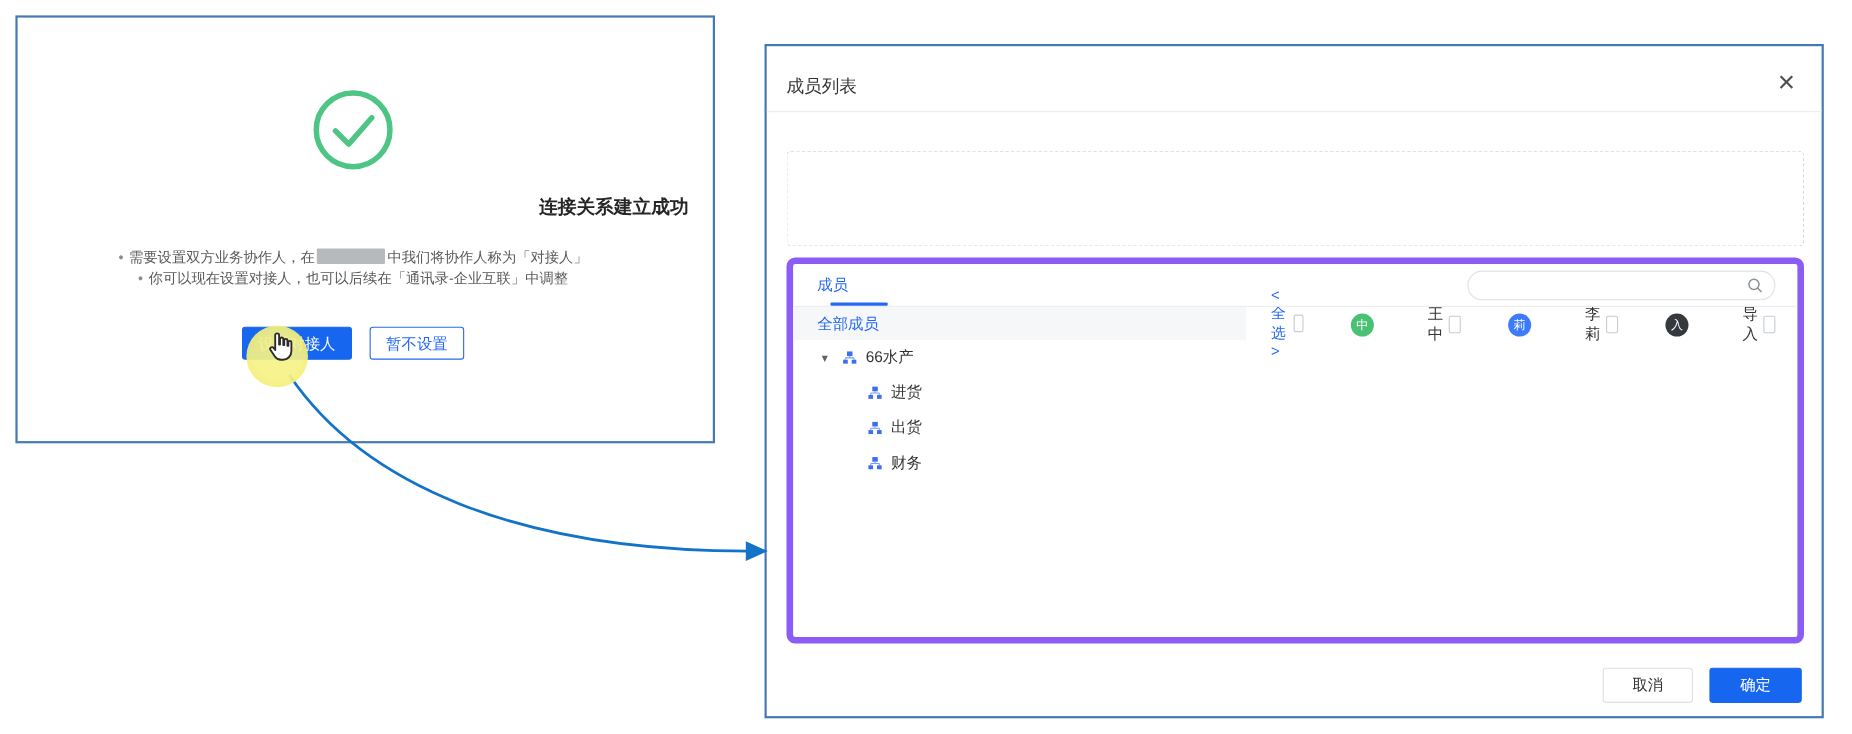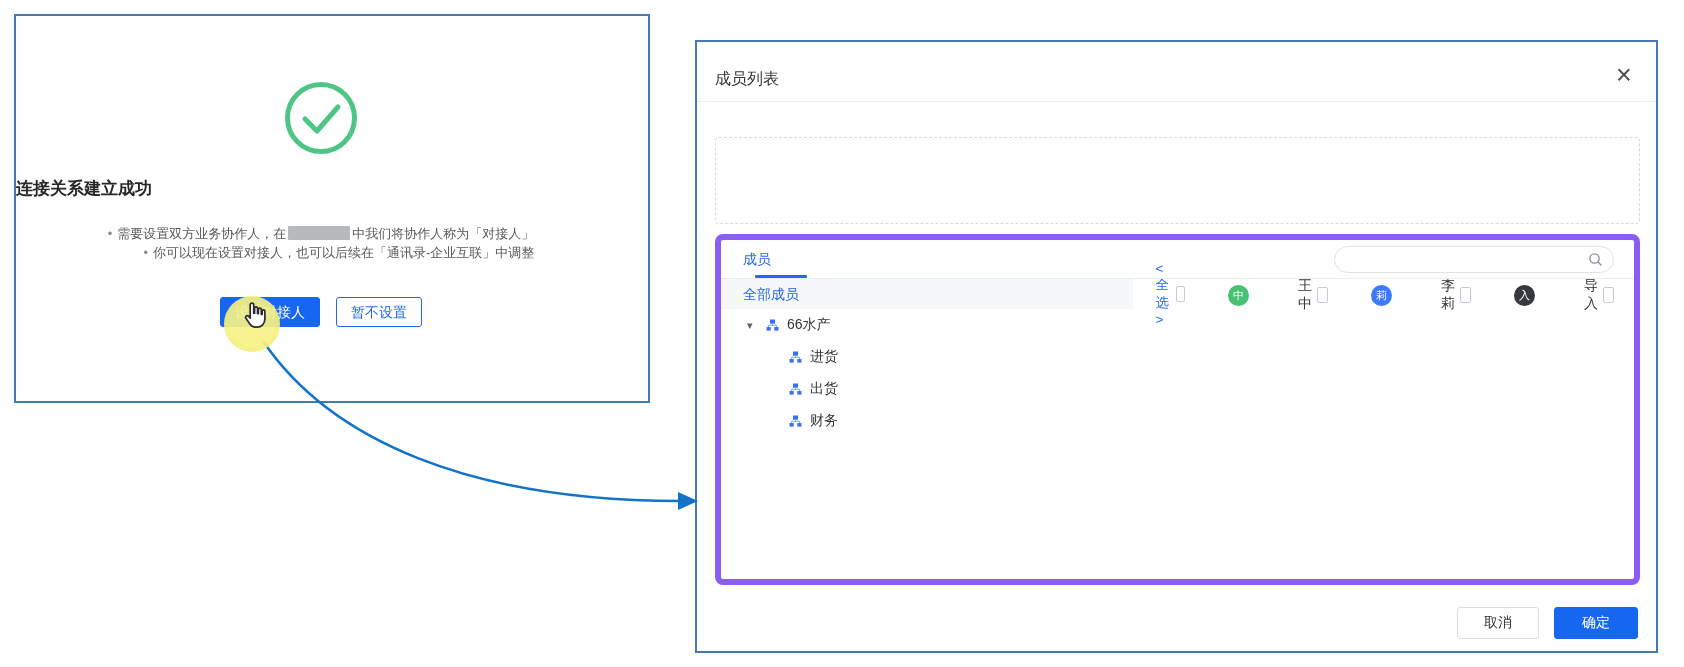--- a/index.html
+++ b/index.html
@@ -10,26 +10,26 @@
   }
   
   .card{
     position:absolute;left:14px;top:14px;width:636px;height:389px;
     background:#fff;border:2px solid #4678b3;box-sizing:border-box;
   }
   .card-content{position:absolute;left:0;top:0;width:610px;text-align:center;}
   .check-wrap{position:absolute;left:267px;top:64px;width:76px;height:76px;}
   .success-title{
     position:absolute;left:0;top:161px;width:610px;margin:0;
-    font-size:17px;font-weight:bold;color:#262626;text-align:left;
+    font-size:17px;font-weight:bold;color:#262626;text-align:right;
   }
   .bullets{
     position:absolute;left:0;top:208px;width:610px;text-align:center;
   }
-  .bullets-inner{display:inline-block;text-align:right;}
+  .bullets-inner{display:inline-block;text-align:center;}
   .bullet-line{font-size:13px;color:#595959;line-height:19px;white-space:nowrap;}
   .bullet-dot{margin-right:5px;color:#8c8c8c;}
   .redacted{
     display:inline-block;width:62px;height:14px;background:#b7babd;
     vertical-align:-2px;margin:0 2px;border-radius:1px;filter:blur(.4px);
   }
   .btn-row{
     position:absolute;left:0;top:281px;width:610px;height:30px;
     display:flex;justify-content:center;gap:16px;
   }

